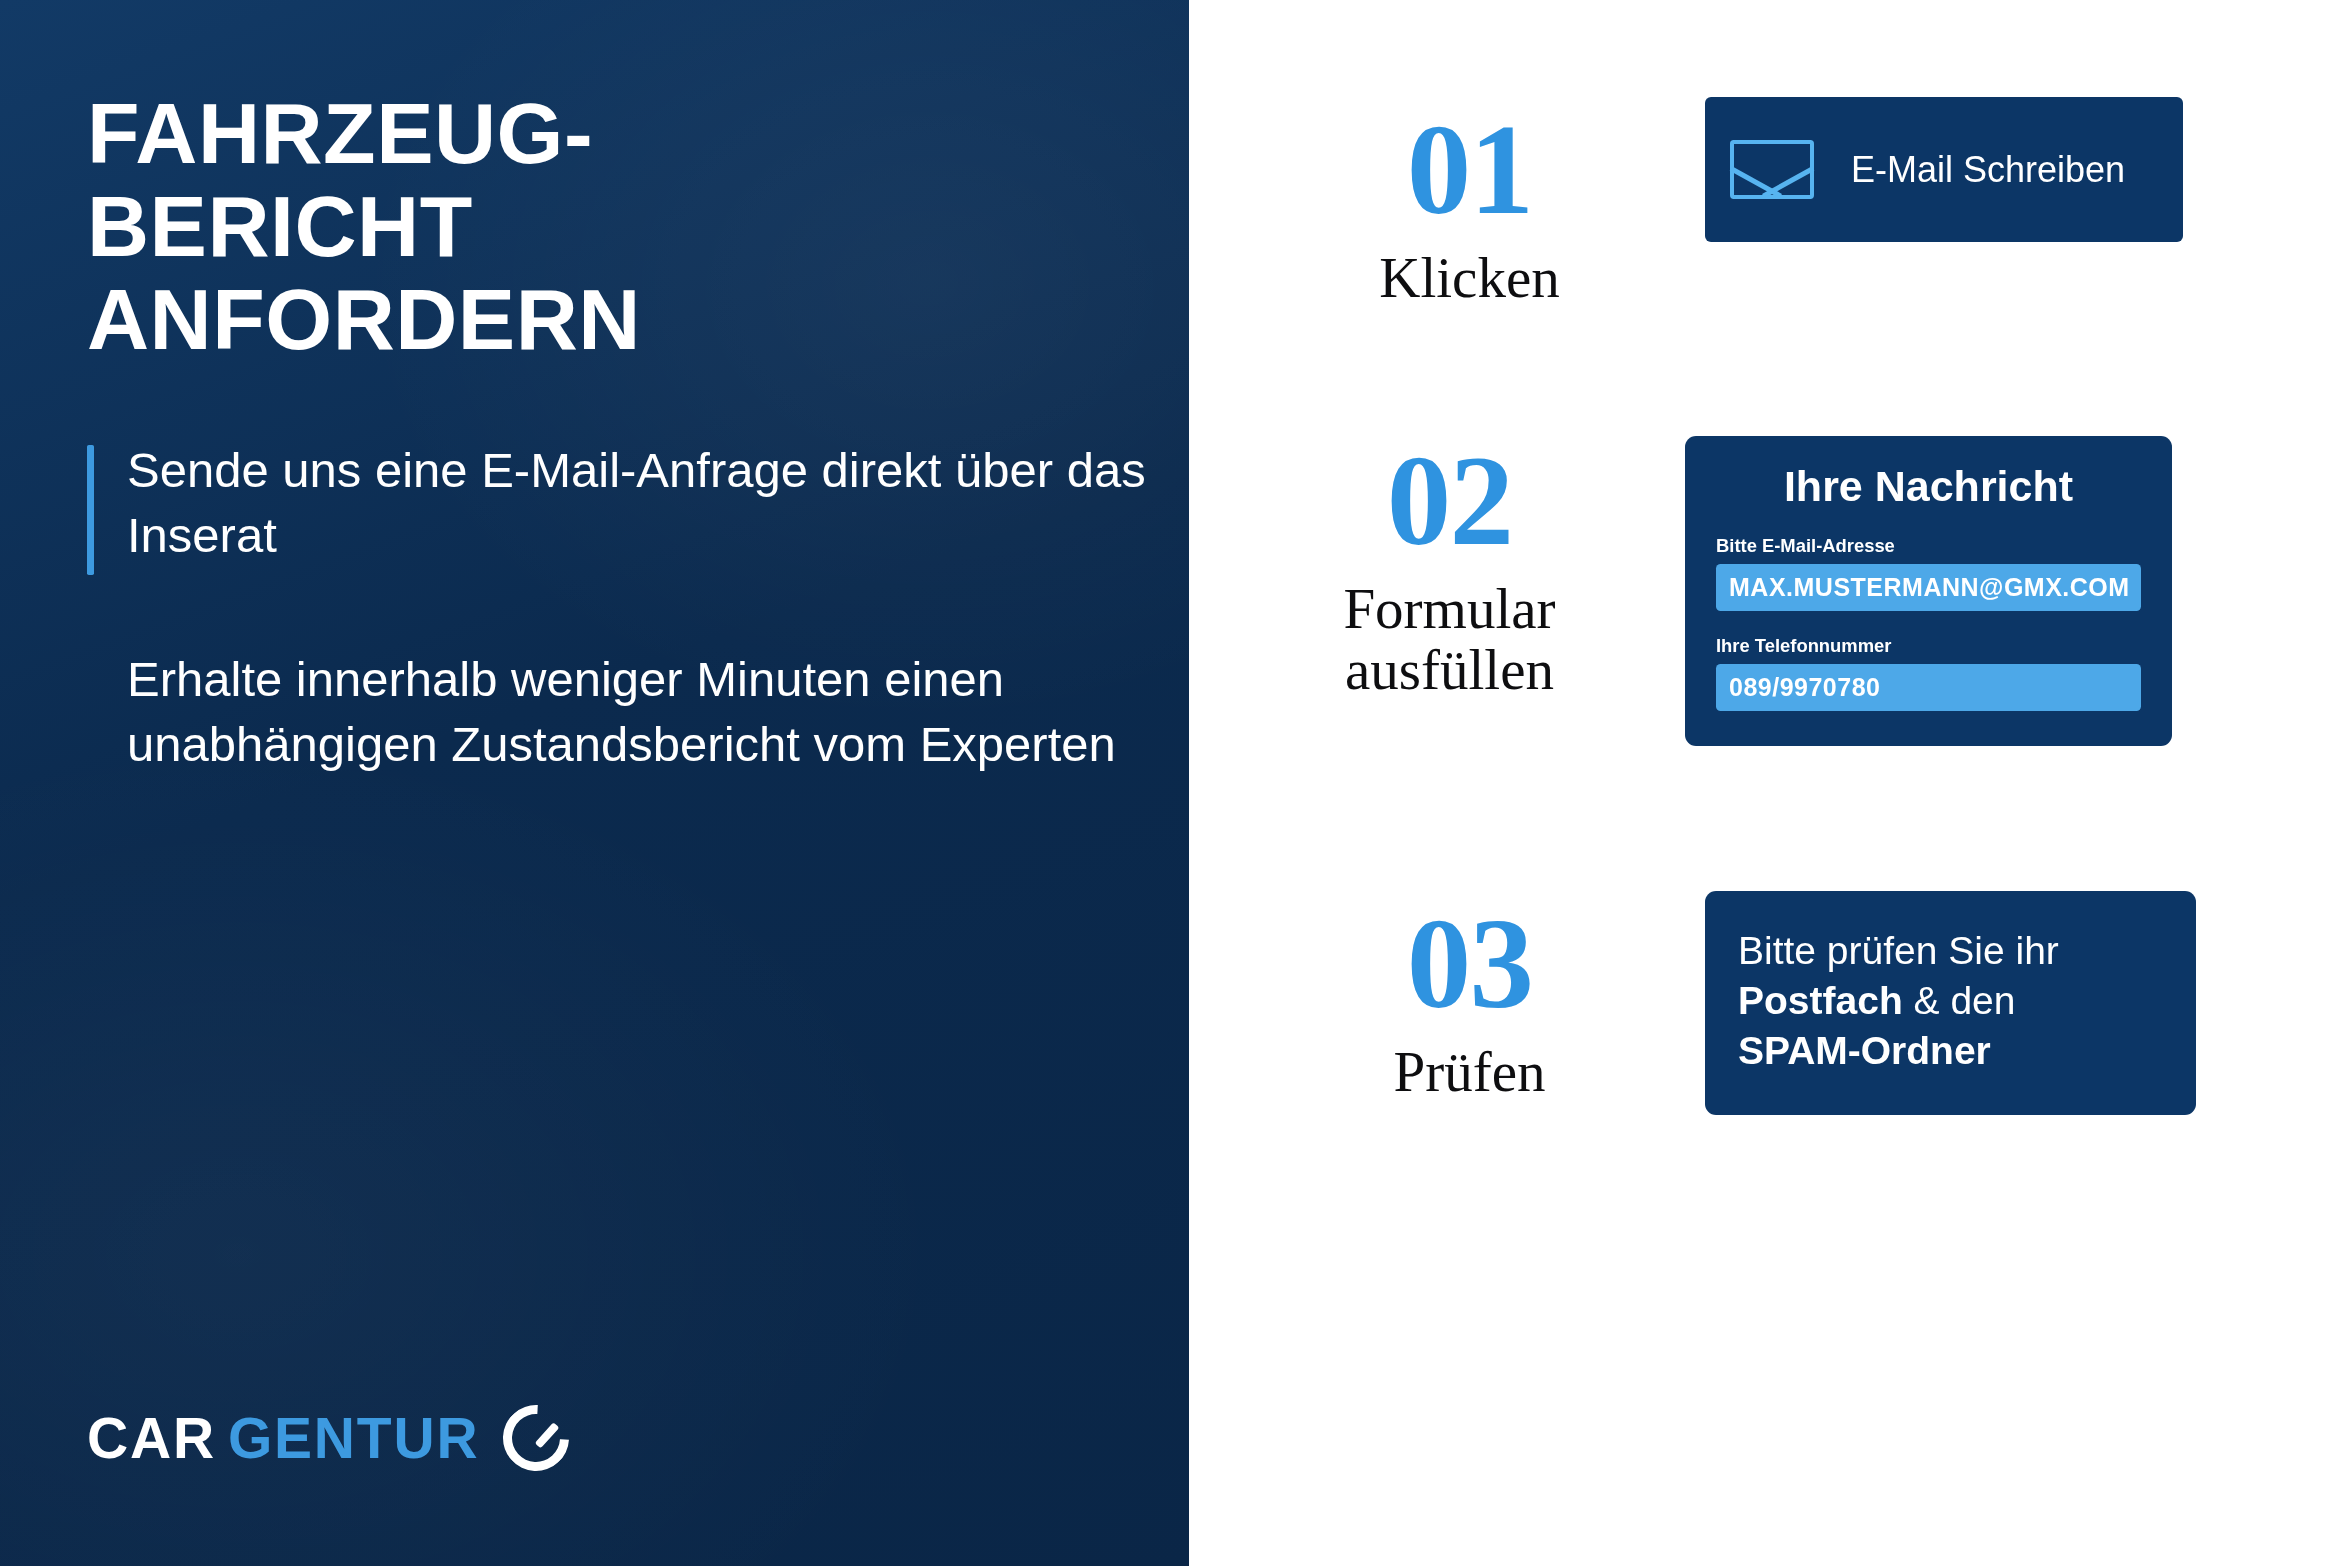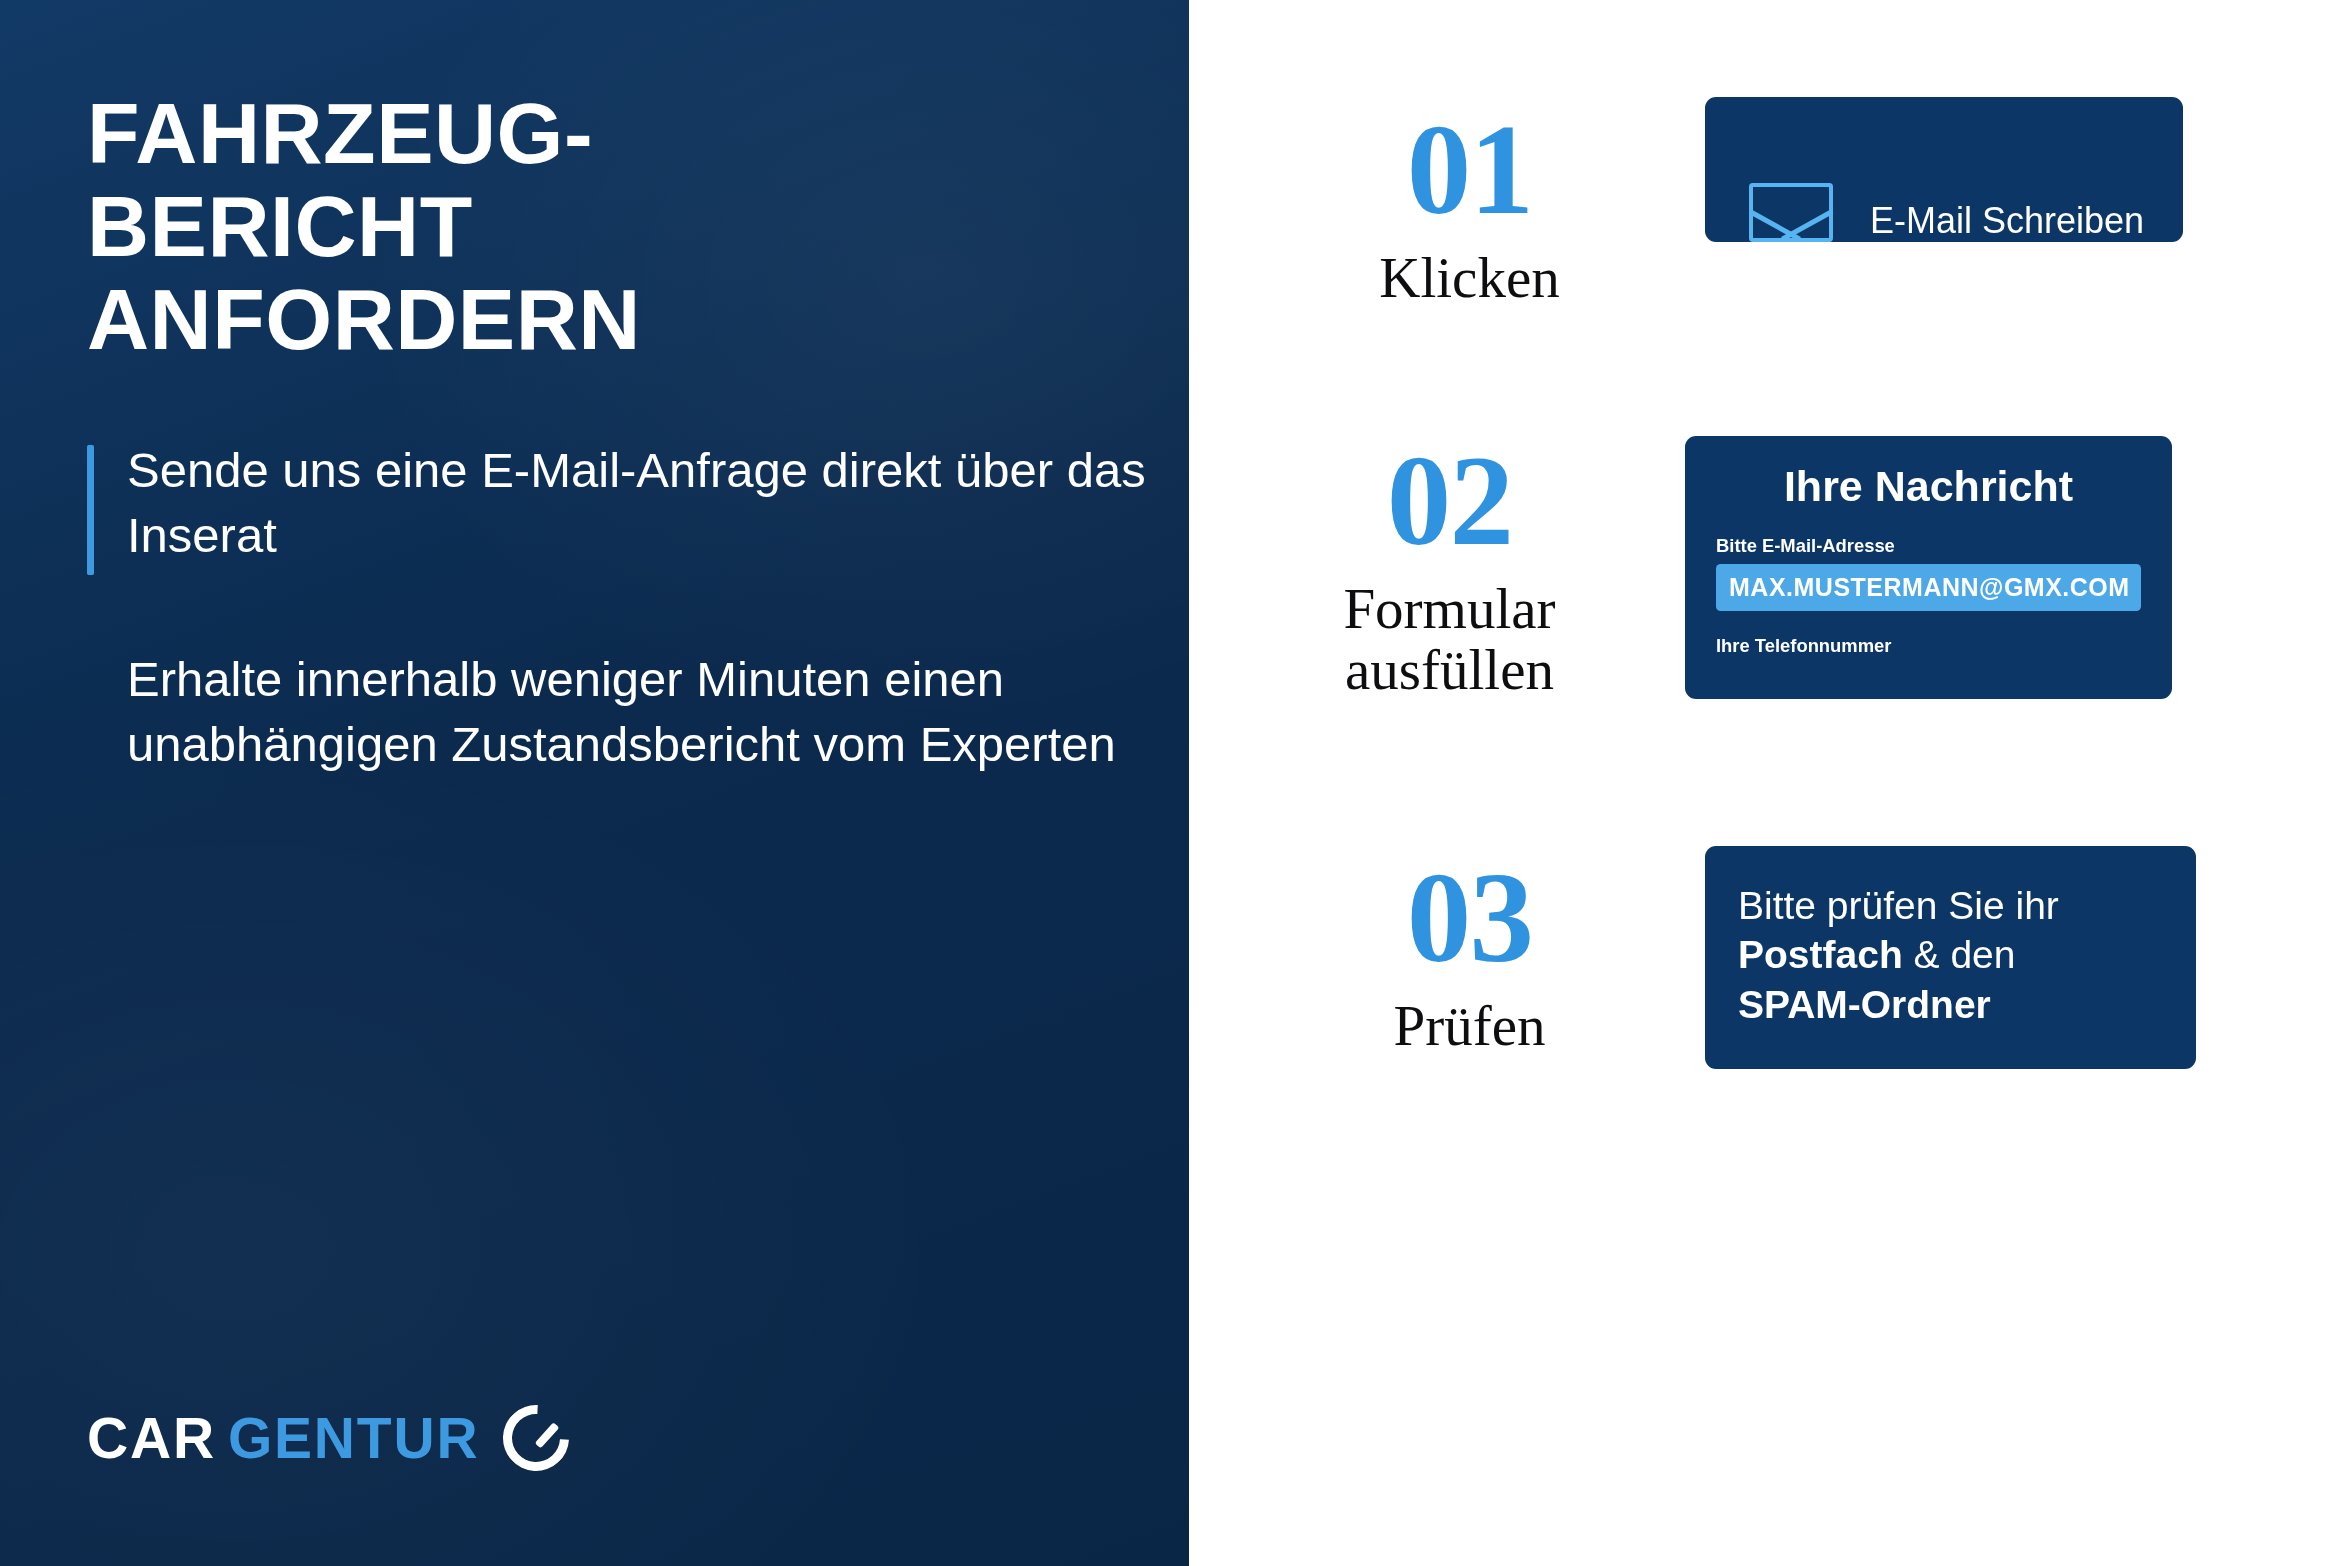--- a/index.html
+++ b/index.html
@@ -172,24 +172,24 @@
     flex: none;
     margin-left: 84px;
     padding-top: 7.3px;
   }
 
   
   .card-email {
     width: 478px;
     height: 145px;
     background: #0c3666;
-    border-radius: 11px;
+    border-radius: 6px;
     display: flex;
-    align-items: flex-end;
-    padding-left: 44px;
+    align-items: center;
+    padding-left: 25px;
     box-sizing: border-box;
   }
   .env-icon {
     width: 84px;
     height: 59px;
     position: relative;
     flex: none;
   }
   .env-icon .body {
     position: absolute;
@@ -325,20 +325,21 @@
 
           <div>
             <div class="field-label">Bitte E-Mail-Adresse</div>
             <div class="field-value">MAX.MUSTERMANN@GMX.COM</div>
           </div>
 
           <div class="field-gap"></div>
 
           <div>
             <div class="field-label">Ihre Telefonnummer</div>
+            <div class="field-value">089/9970780</div>
           </div>
         </div>
       </div>
     </div>
 
     <div class="step step-3">
       <div class="step-left">
         <div class="step-num">03</div>
         <div class="step-label">Prüfen</div>
       </div>

